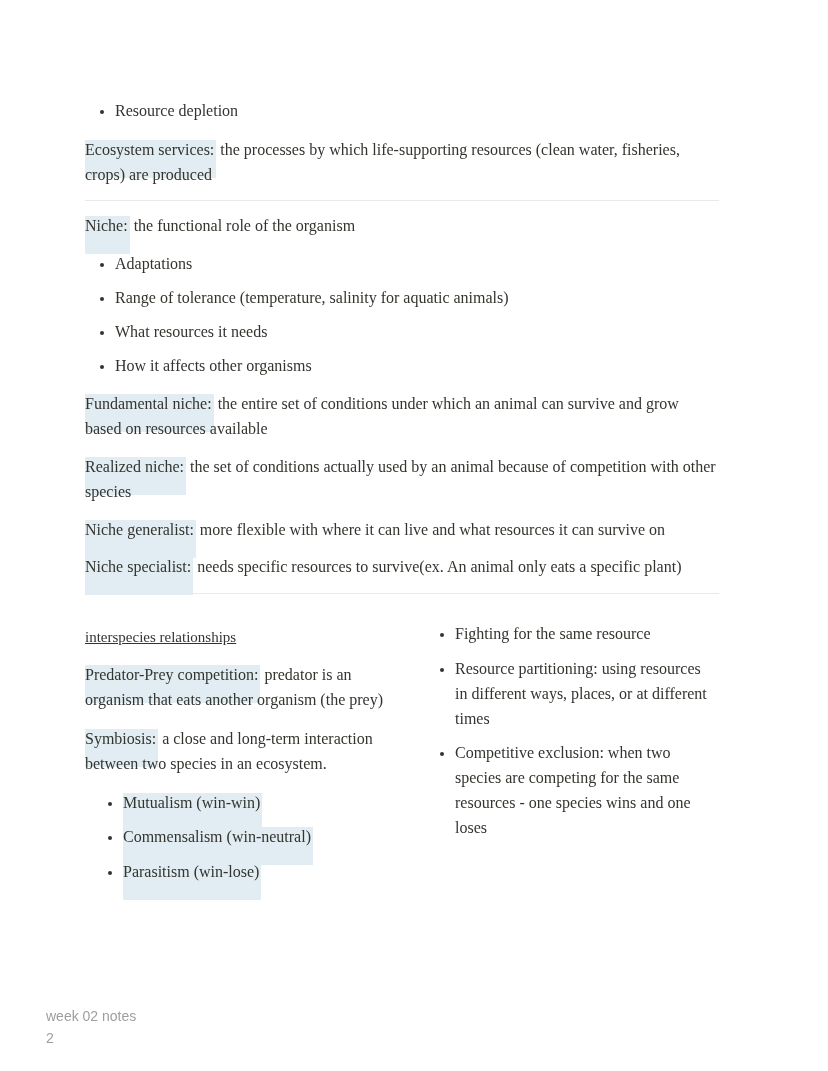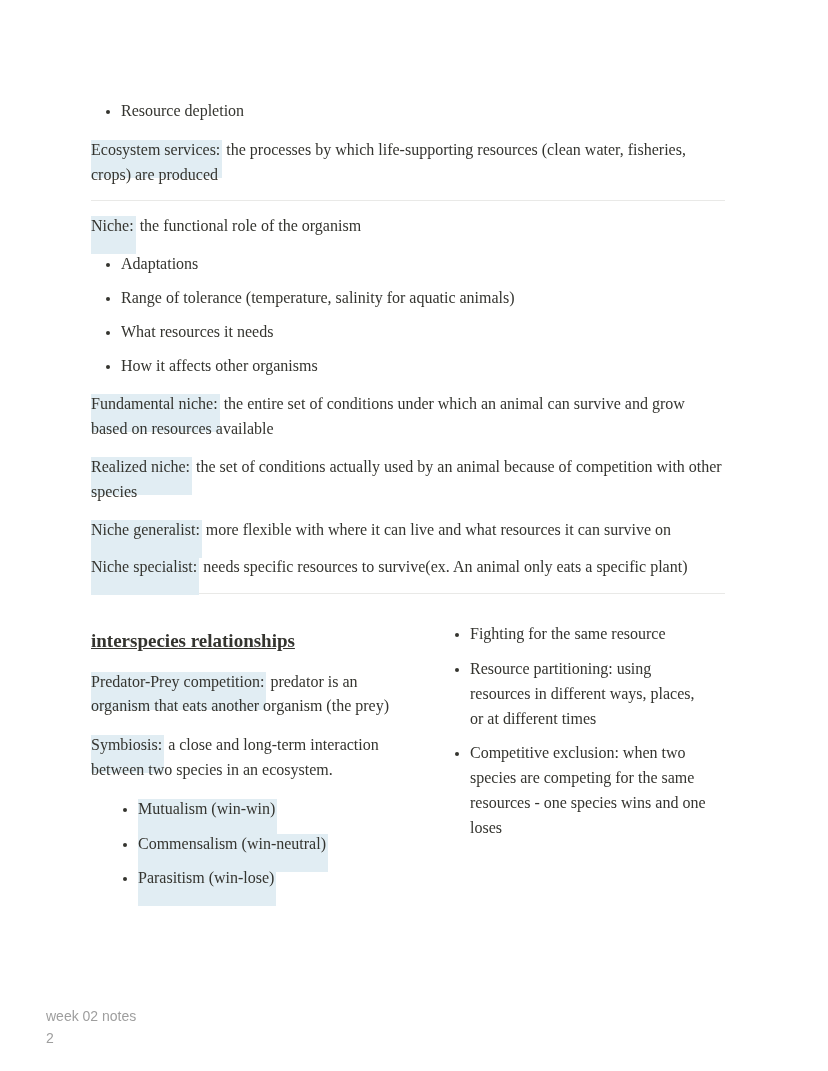--- a/index.html
+++ b/index.html
@@ -11,21 +11,21 @@
     background: #ffffff;
     font-family: "Liberation Serif", "DejaVu Serif", serif;
     font-size: 16px;
     line-height: 1.55;
     color: #34342f;
     overflow: hidden;
   }
   .content {
     position: absolute;
     top: 90px;
-    left: 91px;
+    left: 85px;
     width: 634px;
   }
   p { margin: 13px 0; }
   ul { margin: 6px 0 14px 0; padding-left: 30px; list-style: disc; }
   li { margin: 9px 0; padding-left: 0; }
   li::marker { font-size: 0.9em; }
   mark.hl {
     background: #e1edf3;
     color: inherit;
     padding: 1px 2px 20px 0;
@@ -36,28 +36,28 @@
     margin: 12px 0 10px 0;
   }
   .columns {
     display: flex;
     gap: 22px;
     margin-top: 18px;
   }
   .col-left { width: 310px; flex: 0 0 310px; }
   .col-right { flex: 1; }
   .col-heading {
-    font-weight: bold;
+    font-weight: normal;
     text-decoration: underline;
     margin: 4px 0 14px 0;
-    font-size: 19px;
+    font-size: 15px;
   }
   .columns p { margin: 14px 0; }
   .columns ul { margin: 8px 0 10px 0; }
-  .columns li { margin: 10px 17px; }
+  .columns li { margin: 10px 8px; }
   .footer {
     position: absolute;
     top: 1006px;
     left: 46px;
     right: 50px;
     display: flex;
     justify-content: space-between;
     align-items: baseline;
     font-family: "Liberation Sans", "DejaVu Sans", sans-serif;
     font-size: 14px;

